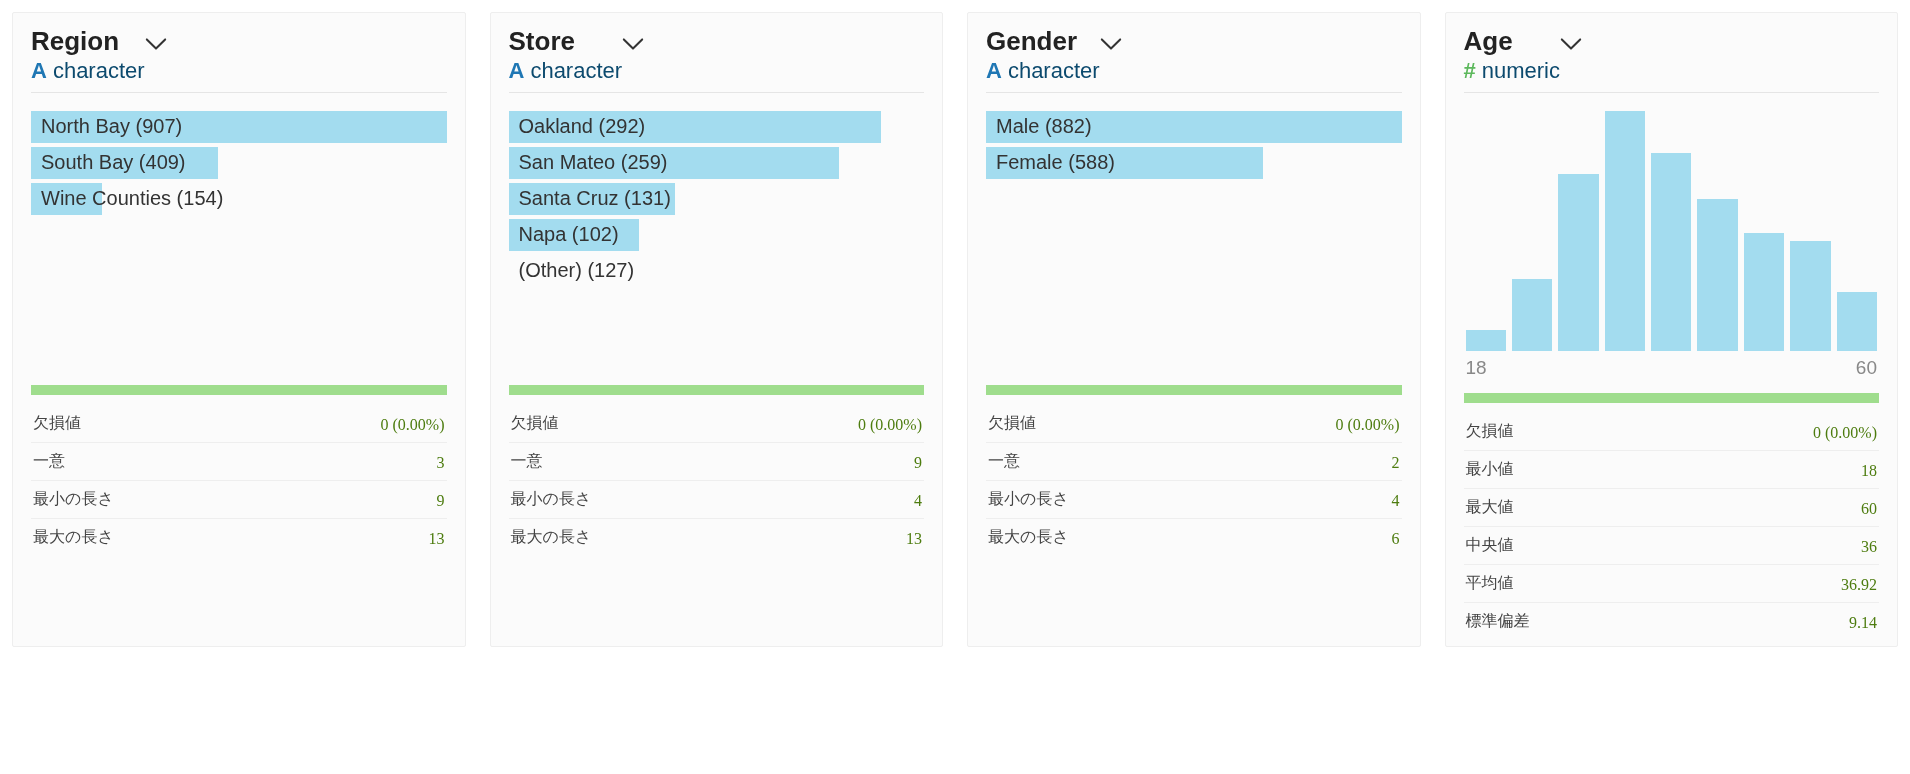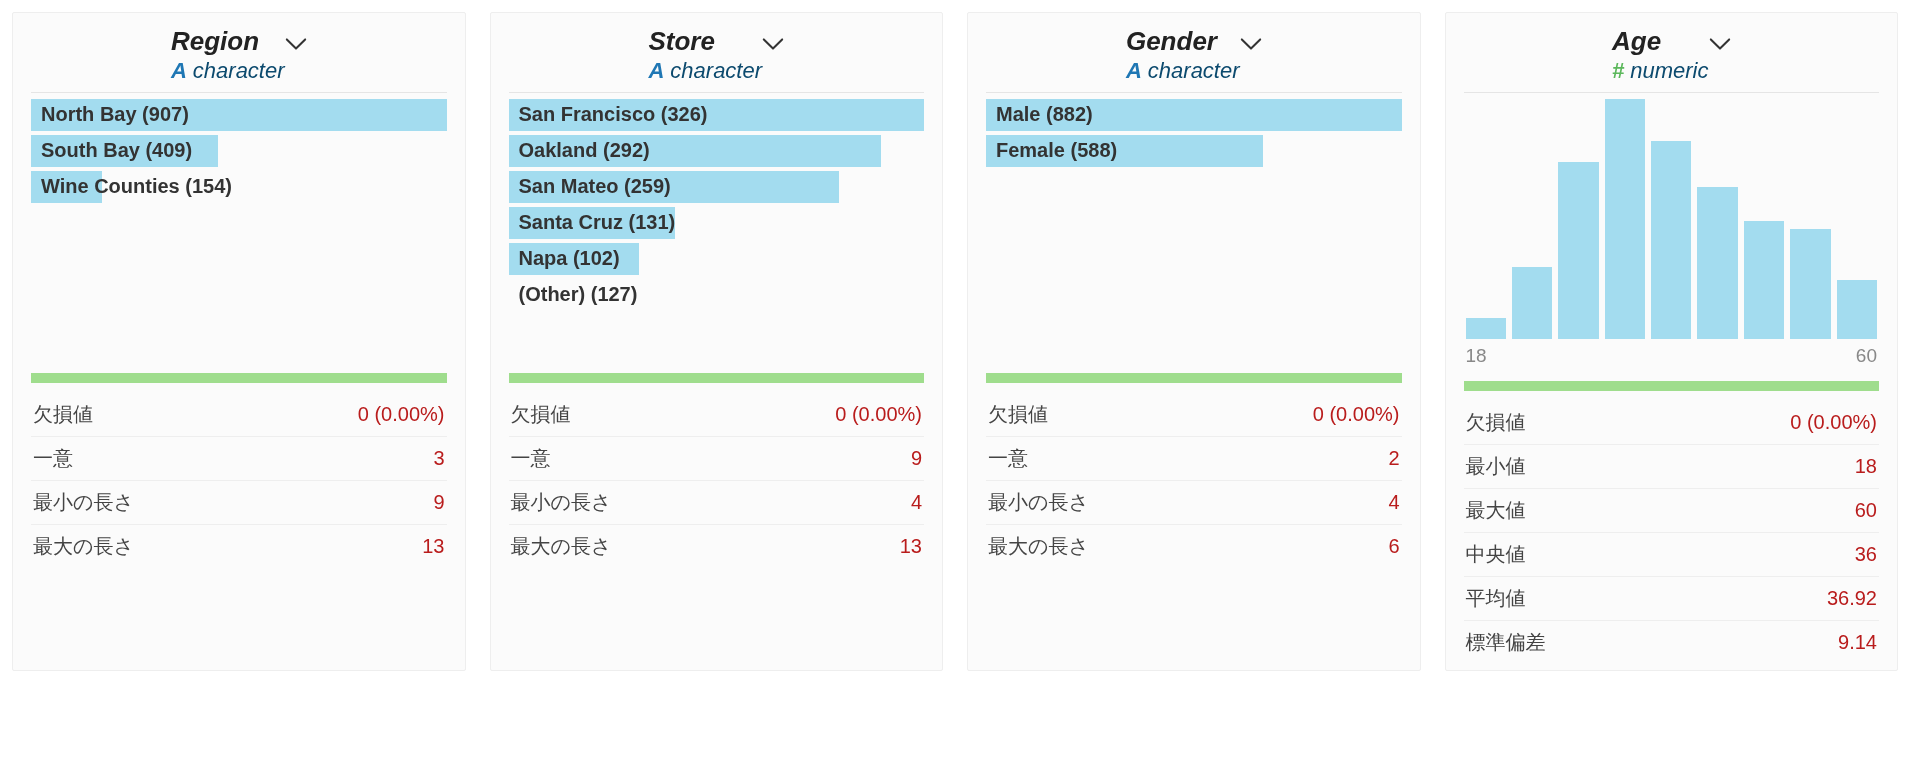--- a/index.html
+++ b/index.html
@@ -17,26 +17,25 @@
   .card {
     flex: 1;
     background: #fbfbfb;
     border: 1px solid #eee;
     border-radius: 2px;
     padding: 14px 18px 6px 18px;
     min-width: 0;
   }
   .card-header {
     display: flex;
-    justify-content: center;
+    justify-content: flex-start;
     align-items: flex-start;
     border-bottom: 1px solid #e5e5e5;
     padding-bottom: 8px;
-    margin-bottom: 6px;
-    font-style: italic;
+    margin-bottom: 18px;
   }
   .card-title {
     font-size: 26px;
     font-weight: 700;
     color: #222;
     line-height: 1.1;
   }
   .card-type {
     display: flex;
     align-items: center;
@@ -74,21 +73,20 @@
     position: absolute;
     left: 0; top: 0; bottom: 0;
     background: #a3dcef;
   }
   .bar-label {
     position: relative;
     padding-left: 10px;
     font-size: 20px;
     color: #333;
     white-space: nowrap;
-    font-weight: bold;
   }
   .histo-area {
     min-height: 260px;
     position: relative;
   }
   .histo-bars {
     display: flex;
     align-items: flex-end;
     height: 240px;
     gap: 6px;
@@ -107,28 +105,28 @@
     padding: 0 2px;
   }
   .green-bar {
     height: 10px;
     background: #9fdd8d;
     margin: 14px 0 10px 0;
   }
   .stats .stat-row {
     display: flex;
     justify-content: space-between;
-    align-items: center;
+    align-items: flex-end;
     padding: 8px 2px;
     border-top: 1px solid #eee;
-    font-size: 20px;
+    font-size: 16px;
   }
   .stats .stat-row:first-child { border-top: none; }
   .stat-key { color: #444; }
-  .stat-val { color: #b91c1c; }
+  .stat-val { color: #4d7c0f; font-family: Liberation Serif, serif; }
 </style>
 </head>
 <body>
 
 <div class="cards" id="cards-root">
     <div class="card">
       <div class="card-header">
         <div>
           <div class="card-title">Region</div>
           <div class="card-type">
@@ -182,24 +180,20 @@
             <span class="type-icon char">A</span>
             <span class="type-label">character</span>
           </div>
         </div>
         <div class="chevron"><span><svg viewBox="0 0 24 14">
               <path d="M2 2 L12 12 L22 2" fill="none" stroke="#333" stroke-width="2.2" stroke-linecap="round" stroke-linejoin="round"></path>
             </svg></span></div>
       </div>
       <div class="bars">
         <div class="bar-row">
-          <div class="bar-fill" style="width: 100%;"></div>
-          <div class="bar-label">San Francisco (326)</div>
-        </div>
-        <div class="bar-row">
           <div class="bar-fill" style="width: 89.5706%;"></div>
           <div class="bar-label">Oakland (292)</div>
         </div>
         <div class="bar-row">
           <div class="bar-fill" style="width: 79.4479%;"></div>
           <div class="bar-label">San Mateo (259)</div>
         </div>
         <div class="bar-row">
           <div class="bar-fill" style="width: 40.184%;"></div>
           <div class="bar-label">Santa Cruz (131)</div>

